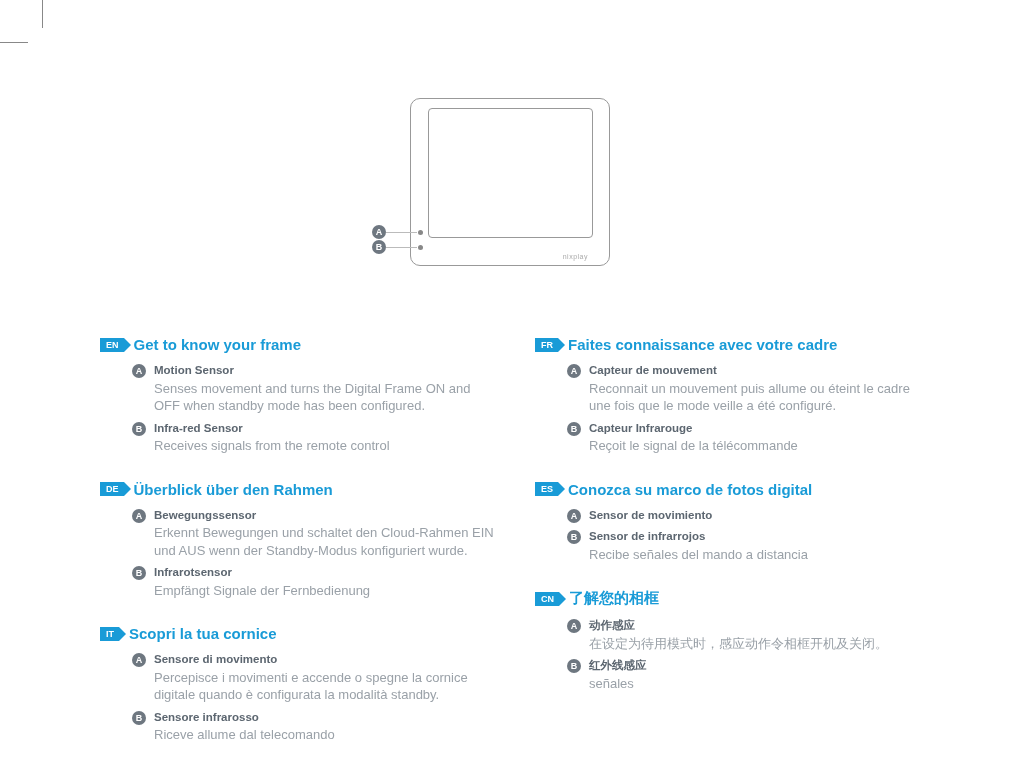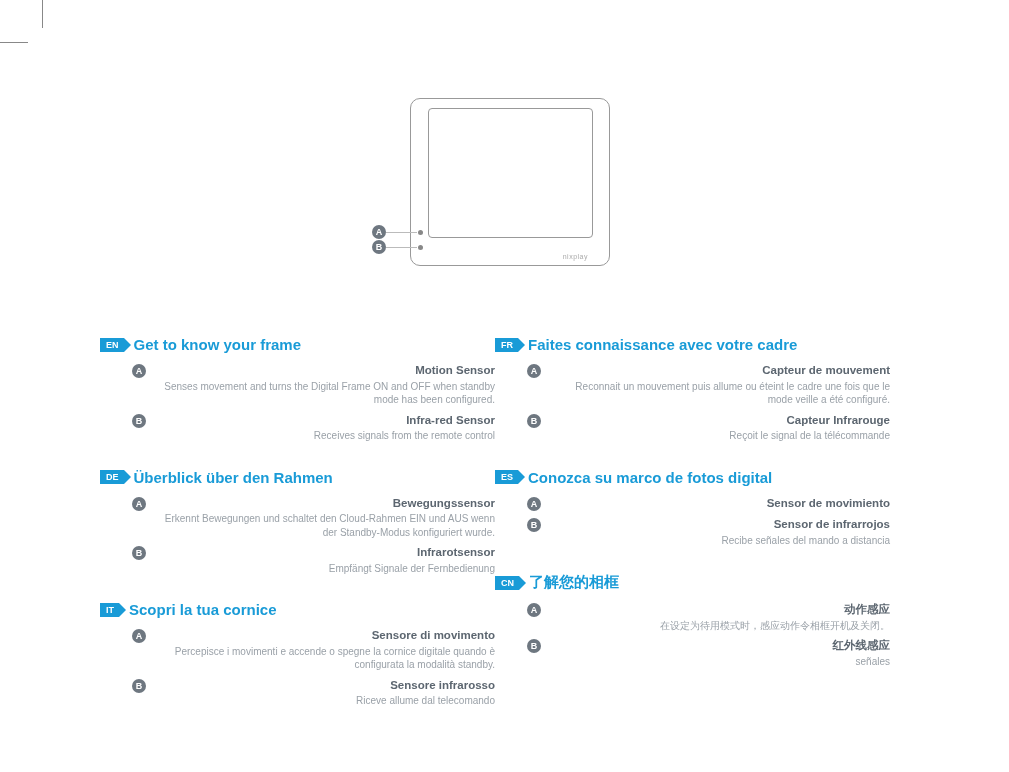--- a/index.html
+++ b/index.html
@@ -33,20 +33,21 @@
     display:inline-block;
   }
   .bubA { position:absolute; left:-18px; top:127px; }
   .bubB { position:absolute; left:-18px; top:142px; }
 
   .columns {
     position:absolute;
     left:100px; top:336px;
     width:830px;
     display:flex;
+    gap:40px;
   }
   .col { width:395px; }
   .section { margin-bottom:26px; }
   .sec-head { display:flex; align-items:center; margin-bottom:10px; }
   .lang-tag {
     background:#199bd7; color:#fff;
     font-size:9px; font-weight:bold;
     padding:1px 5px 1px 6px;
     position:relative;
     height:14px; line-height:12px;
@@ -54,23 +55,23 @@
   }
   .lang-tag::after{
     content:""; position:absolute; right:-7px; top:0;
     border-top:7px solid transparent;
     border-bottom:7px solid transparent;
     border-left:7px solid #199bd7;
   }
   .sec-title { color:#199bd7; font-size:15px; font-weight:bold; }
   .item { display:flex; margin-bottom:6px; padding-left:32px; }
   .item .bubble{ flex:0 0 14px; margin-right:8px; margin-top:1px; }
-  .item-body { flex:1;text-align:right; }
+  .item-body { flex:1; }
   .item-title { color:#5c6670; font-size:11.5px; font-weight:bold; line-height:1.35; }
-  .item-desc { color:#9aa1a8; font-size:10px; line-height:1.35; margin-top:1px; }
+  .item-desc { color:#9aa1a8; font-size:13px; line-height:1.35; margin-top:1px; }
 </style>
 </head>
 <body>
 
 <div class="crop-mark-v"></div>
 <div class="crop-mark-h"></div>
 
 <div class="frame-illus">
   <div class="outer"></div>
   <div class="inner"></div>

